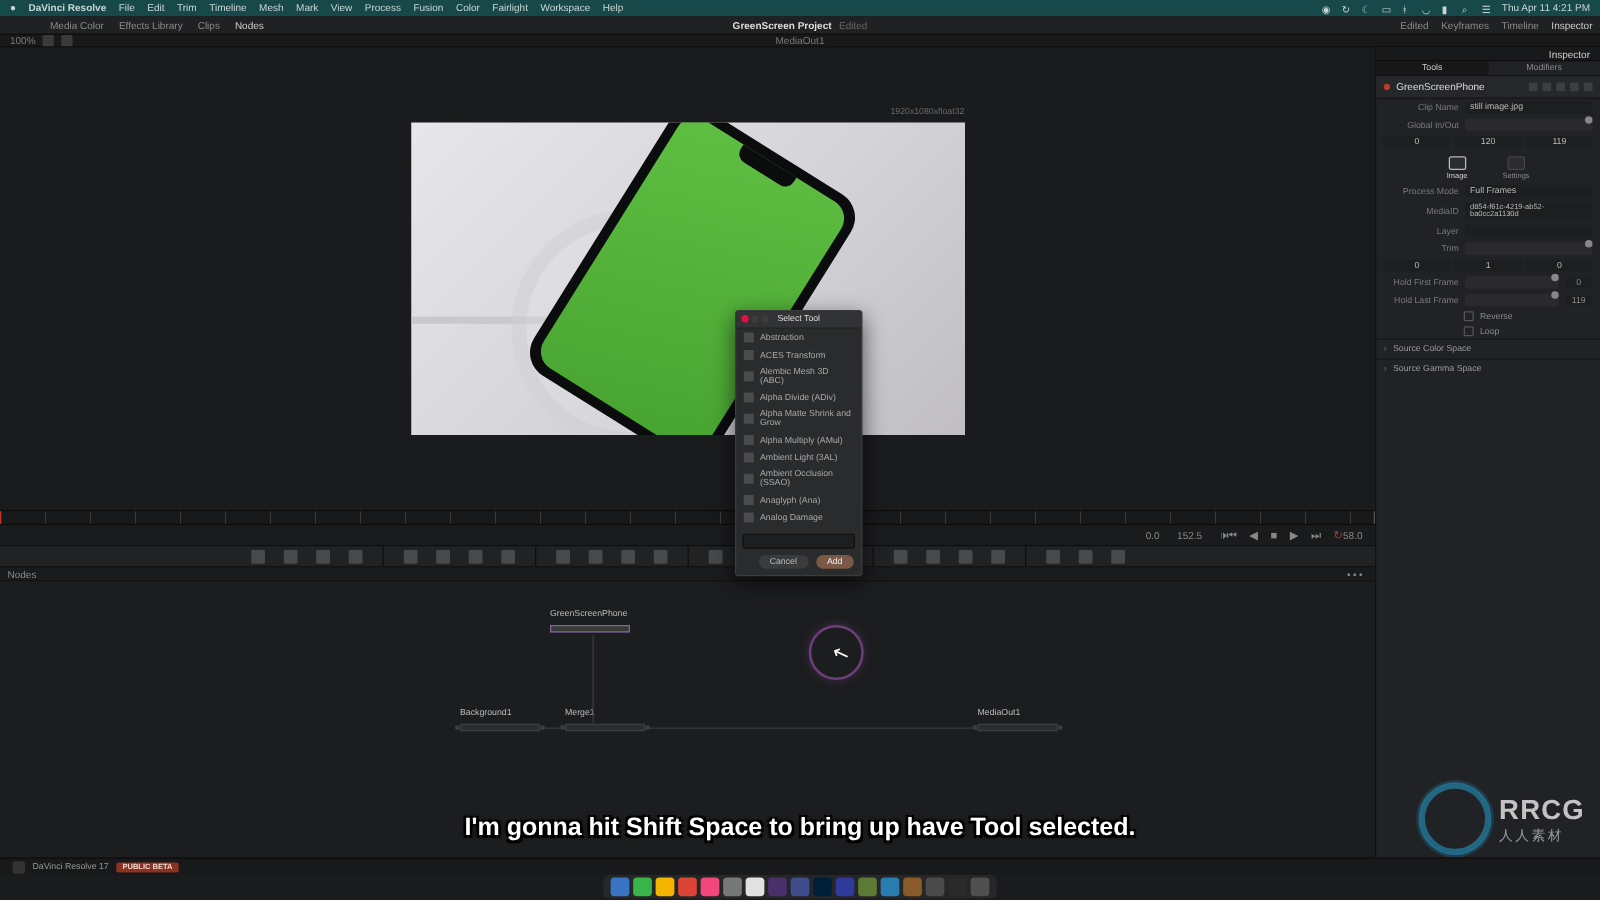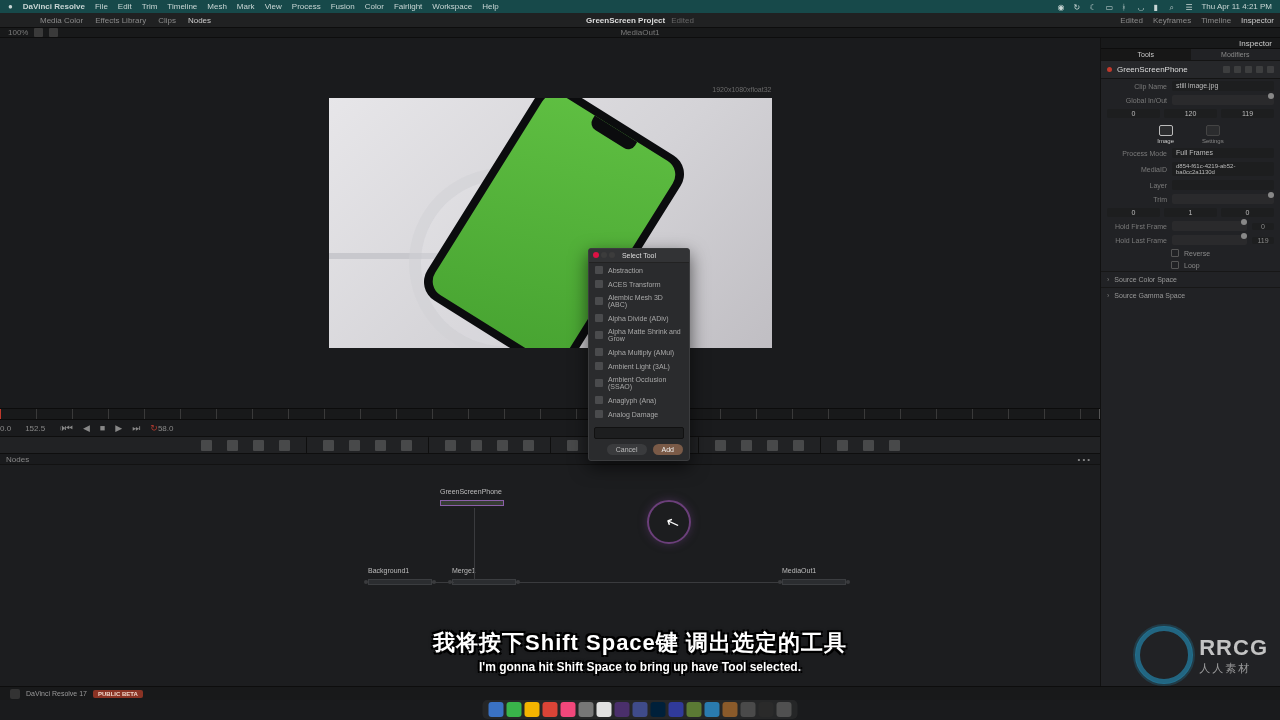--- a/index.html
+++ b/index.html
@@ -43,21 +43,21 @@
 .cable{position:absolute;left:0;top:155px;width:170px;height:30px;border-top:6px solid #c8c8cd;border-radius:0 40px 0 0}
 .res-label{position:absolute;right:0;top:-12px;font-size:7px;color:#6a6a6a}
 
 
 .ruler{height:12px;background:#18191a;border-top:1px solid #0c0c0c;border-bottom:1px solid #0c0c0c;position:relative}
 .ruler-ticks{position:absolute;inset:0;background:repeating-linear-gradient(90deg,#3a3a3a 0,#3a3a3a 1px,transparent 1px,transparent 36px)}
 .playhead{position:absolute;left:0;top:0;bottom:0;width:1px;background:#c0392b}
 .ruler-end{position:absolute;right:0;top:0;bottom:0;width:1px;background:#555}
 
 
-.transport{height:16px;background:#1a1b1d;display:flex;align-items:center;font-size:8px;color:#888;padding:0 0;justify-content:flex-start}
+.transport{height:16px;background:#1a1b1d;display:flex;align-items:center;font-size:8px;color:#888;padding:0 10px;justify-content:flex-end}
 .transport .center{display:flex;gap:10px;align-items:center}
 .transport .center span{cursor:pointer}
 .pt-icon{font-size:9px}
 .loop{color:#b03a2e}
 
 
 .toolbar{height:18px;background:#212224;border-top:1px solid #0e0e0e;border-bottom:1px solid #0e0e0e;display:flex;align-items:center;justify-content:center;gap:15px}
 .tb{width:11px;height:11px;display:inline-block;opacity:.55;background:#6a6a6a;border-radius:1px}
 .tb.sep{width:1px;height:16px;background:#0e0e0e;opacity:1;margin:0 1px}
 
@@ -116,21 +116,21 @@
 .insp-modes .m.act .ic{border-color:#bbb}
 .insp-check{display:flex;align-items:center;gap:5px;padding:2px 6px 2px 70px}
 .insp-check .cb{width:8px;height:8px;border:1px solid #555;border-radius:1px}
 .insp-sec{display:flex;align-items:center;gap:5px;padding:4px 6px;border-top:1px solid #171717;color:#999;cursor:pointer}
 .insp-sec::before{content:"›";color:#777}
 
 
 .subtitle-wrap{position:absolute;left:0;right:0;bottom:46px;text-align:center;z-index:50;pointer-events:none}
 .subtitle-wrap div{font-weight:700;color:#fff;text-shadow:-2px -2px 0 #000,2px -2px 0 #000,-2px 2px 0 #000,2px 2px 0 #000, 0 0 4px #000}
 .sub-cn{font-size:22px;margin-bottom:2px;letter-spacing:1px}
-.sub-en{font-size:12px}
+.sub-en{font-size:20px}
 
 
 .watermark{position:absolute;right:12px;bottom:36px;z-index:60;display:flex;align-items:center;gap:6px;pointer-events:none}
 .watermark .ring{width:58px;height:58px;border:5px solid rgba(36,140,180,.65);border-radius:50%;position:relative}
 .watermark .ring::after{content:"";position:absolute;inset:-7px;border:3px solid rgba(36,140,180,.25);border-radius:50%}
 .watermark .txt{display:flex;flex-direction:column;align-items:flex-start}
 .watermark .txt .big{font-size:22px;font-weight:800;color:rgba(230,230,230,.82);letter-spacing:1px}
 .watermark .txt .small{font-size:11px;color:rgba(200,200,200,.72);letter-spacing:2px}
 
 
@@ -464,21 +464,20 @@
     <div class="insp-sec">
         <span>Source Color Space</span>
       </div>
     <div class="insp-sec">
         <span>Source Gamma Space</span>
       </div>
   </div>
 </div>
 
 <div class="subtitle-wrap">
-  <div class="sub-cn">我将按下Shift Space键 调出选定的工具</div>
   <div class="sub-en">I'm gonna hit Shift Space to bring up have Tool selected.</div>
 </div>
 
 <div class="watermark">
   <div class="ring"></div>
   <div class="txt">
     <span class="big">RRCG</span>
     <span class="small">人人素材</span>
   </div>
 </div>

